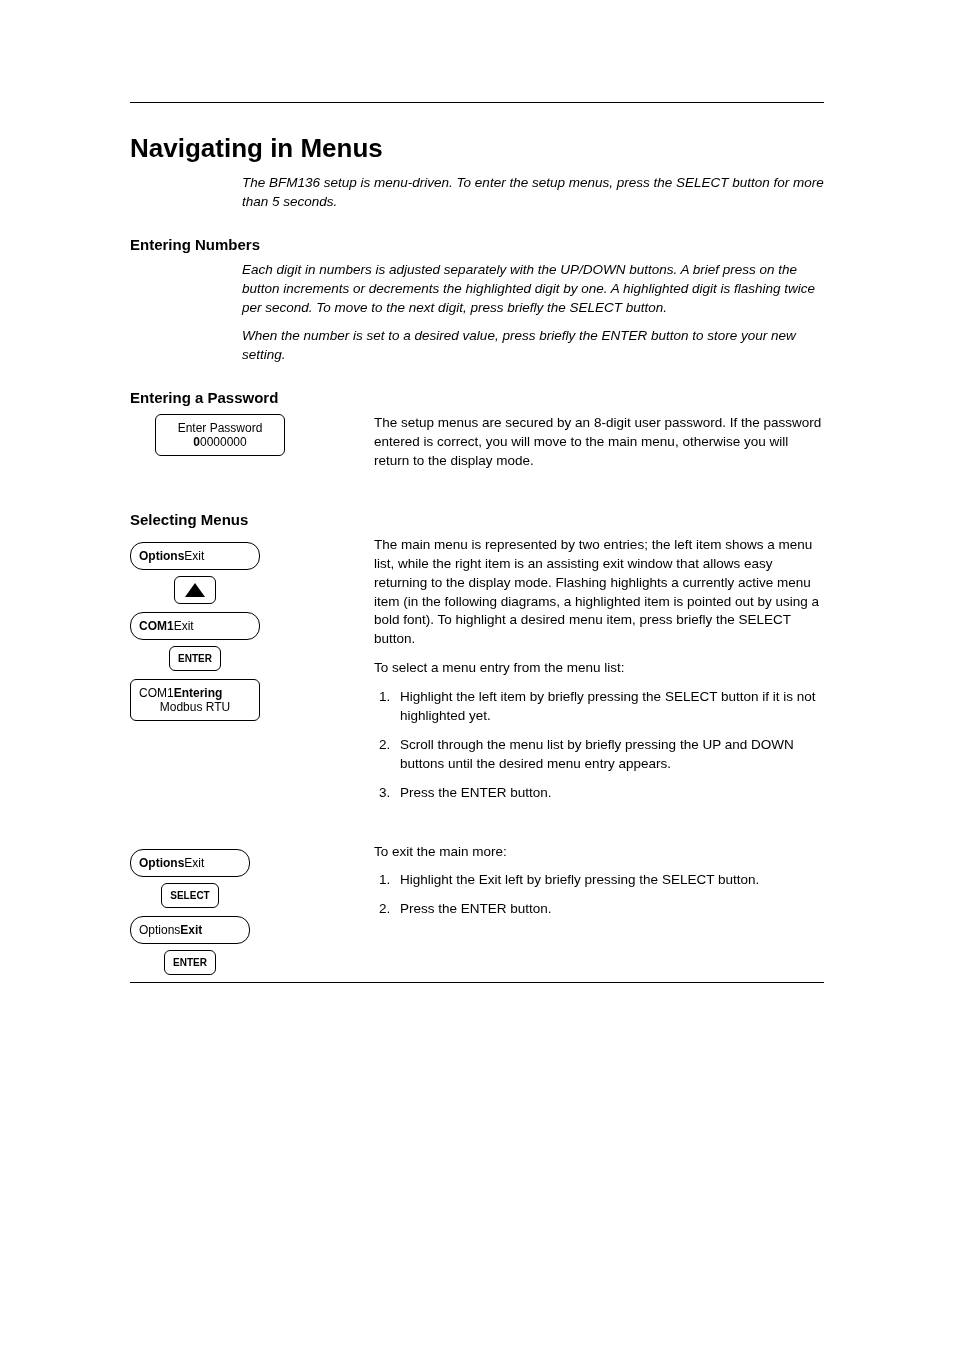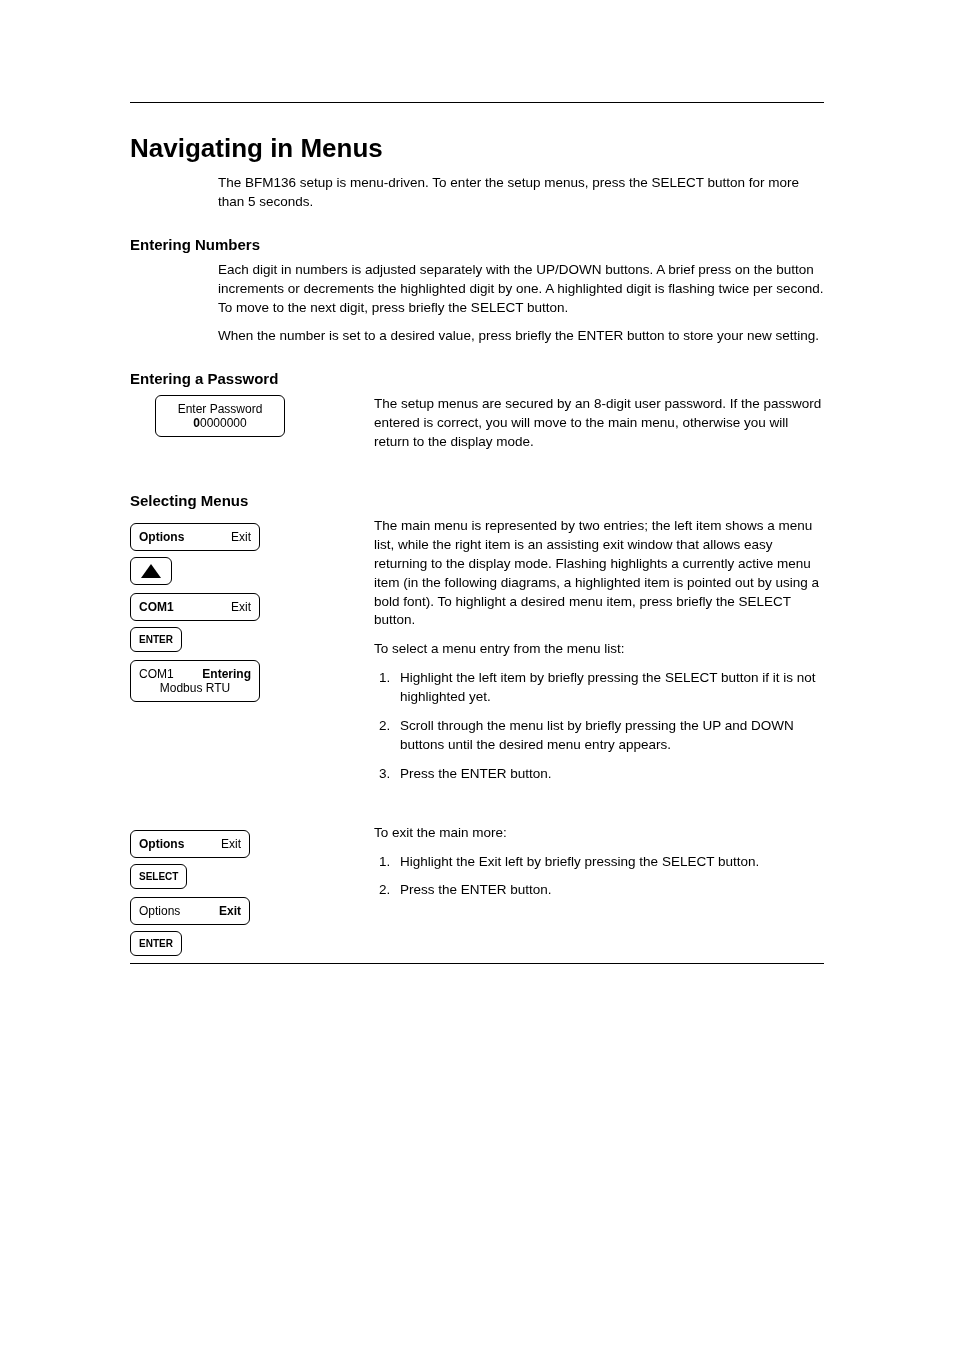--- a/index.html
+++ b/index.html
@@ -35,21 +35,22 @@
     font-weight: 700;
     font-size: 15px;
     margin: 24px 0 8px 0;
   }
   p {
     font-size: 13.5px;
     margin: 0 0 10px 0;
     line-height: 1.4;
   }
   .text-col {
-    margin-left: 88px;
+    margin-left: 112px;
+    font-style: italic;
   }
   .row {
     display: flex;
     align-items: flex-start;
     margin-bottom: 30px;
     gap: 40px;
   }
   .figure-col {
     width: 180px;
     flex: 0 0 180px;
@@ -68,23 +69,23 @@
     width: 130px;
     padding: 6px 8px;
     font-size: 12px;
     text-align: center;
     margin: 0 auto;
     background: #fff;
   }
   .lcd-line { white-space: nowrap; }
   .lcd-split {
     display: flex;
-    justify-content: space-between;
     align-items: center;
     padding: 6px 8px;
+    border-radius: 13px;
   }
 
   .pw-digit-bold { font-weight: 700; }
   .bold { font-weight: 700; }
 
   .btn {
     display: inline-flex;
     align-items: center;
     justify-content: center;
     border: 1.2px solid #000;
@@ -97,21 +98,21 @@
   }
   .btn.triangle::before {
     content: "";
     display: block;
     width: 0; height: 0;
     border-left: 10px solid transparent;
     border-right: 10px solid transparent;
     border-bottom: 14px solid #000;
   }
   .btn-wrap {
-    display: flex; justify-content: flex-start;
+    display: flex; justify-content: center;
     margin: 8px 0;
   }
 
   .flow {
     width: 130px;
     margin: 0;
   }
   .flow .lcd,
   .flow .btn-wrap { margin-top: 6px; }
 </style>

